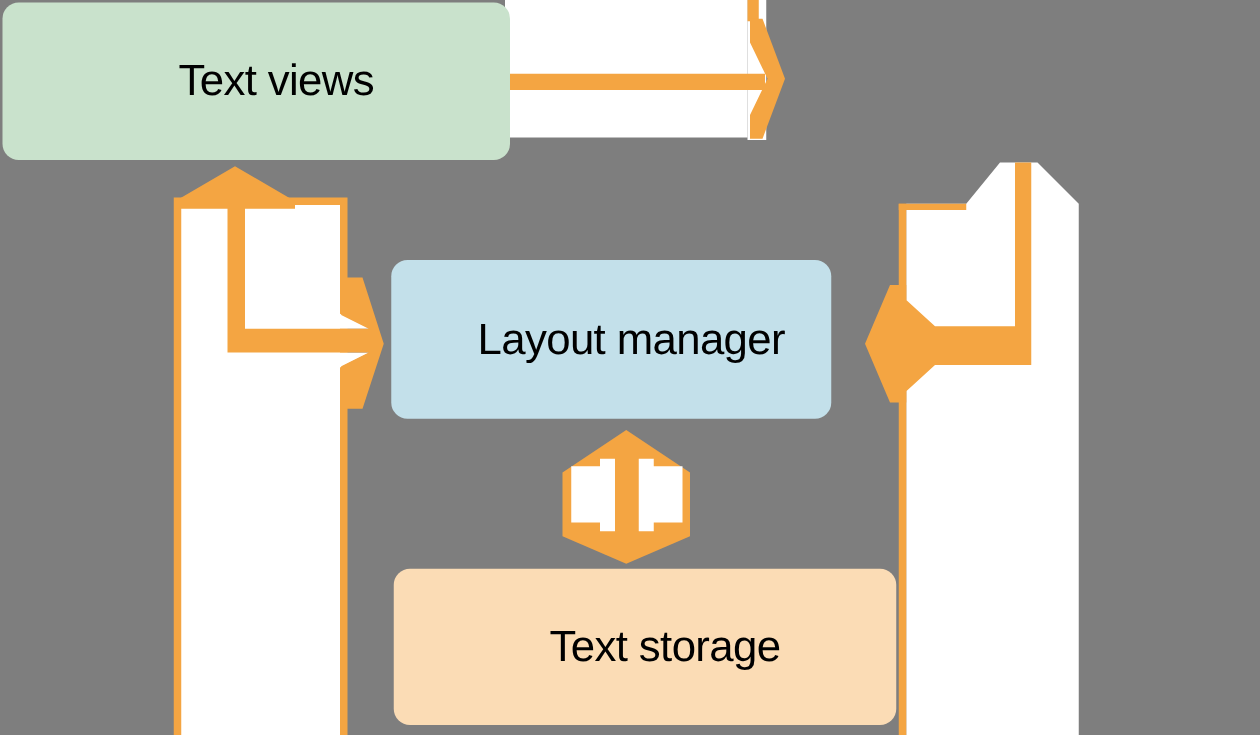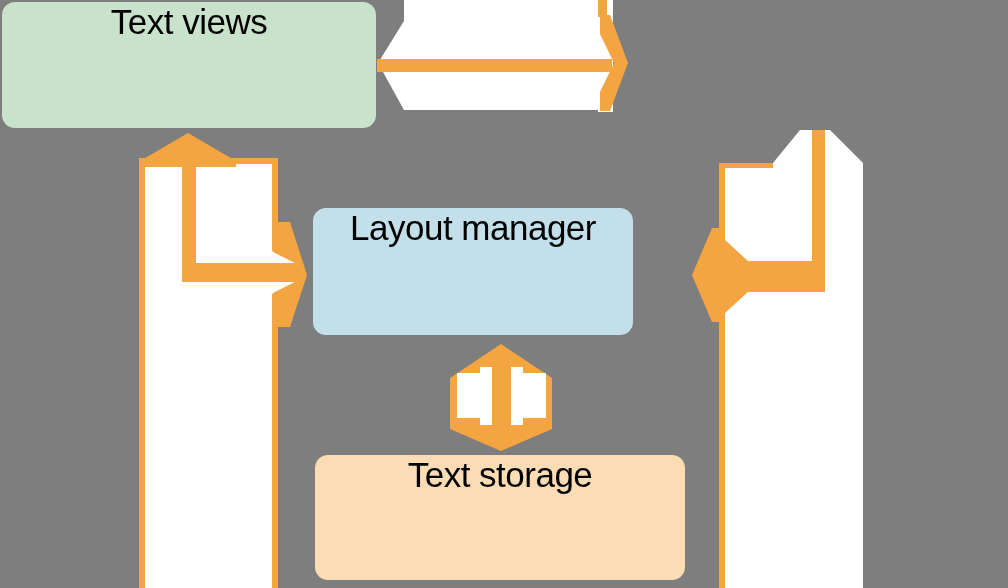--- a/index.html
+++ b/index.html
@@ -5,23 +5,23 @@
   html,body{margin:0;padding:0;background:#555;}
   #stage{
     position:relative;width:1008px;height:588px;overflow:hidden;
     background:#7e7e7e;
     font-family:"Liberation Sans", sans-serif;
   }
   #arrows{position:absolute;left:0;top:0;width:1008px;height:588px;}
   .orange{fill:#f4a542;}
   .white{fill:#ffffff;}
   .box{
-    position:absolute;display:flex;align-items:flex-start;justify-content:center;
+    position:absolute;display:flex;align-items:center;justify-content:center;
     border-radius:13px;color:#000;
-    font-size:35px;letter-spacing:-0.5px;font-weight:400;
+    font-size:35px;letter-spacing:-0.5px;font-weight:400;padding-left:32px;
   }
   .box-green{background:#c9e2cc;}
   .box-blue{background:#c3e0ea;}
   .box-peach{background:#fbdcb5;}
   #box-text-views{left:2px;top:2px;width:374px;height:126px;}
   #box-text-containers{left:633px;top:2px;width:372px;height:128px;}
   #box-layout-manager{left:313px;top:208px;width:320px;height:127px;}
   #box-text-storage{left:315px;top:455px;width:370px;height:125px;}
 </style>
 </head>

